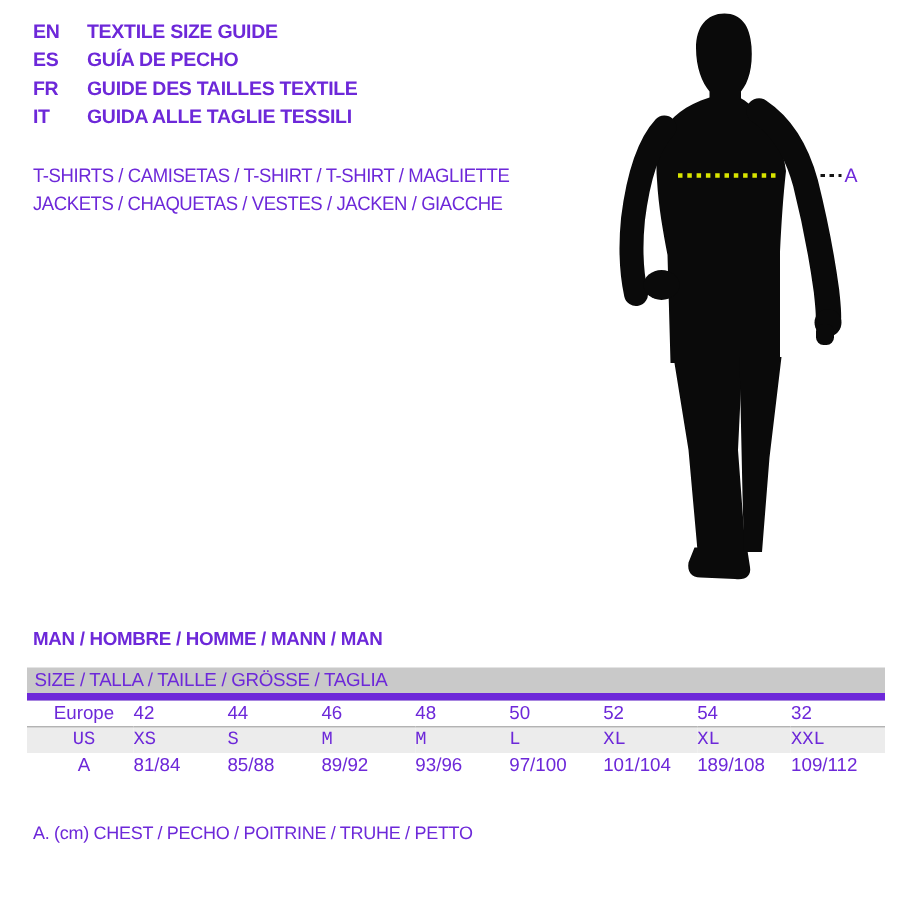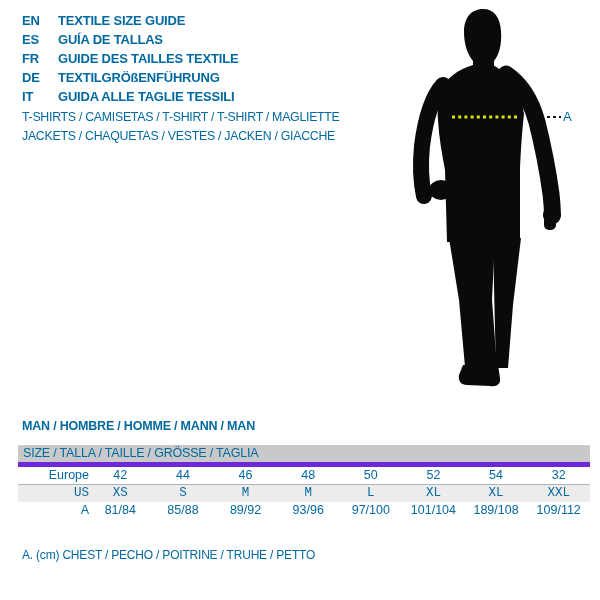--- a/index.html
+++ b/index.html
@@ -1,63 +1,59 @@
 <!DOCTYPE html>
 <html><head>
 <meta charset="utf-8">
 <style>
   html,body{margin:0;padding:0;background:#fff;}
   .canvas{
     position:relative;width:600px;height:600px;background:#ffffff;overflow:hidden;
-    font-family:"Liberation Sans","DejaVu Sans",sans-serif;color:#0369a1;
+    font-family:"Liberation Sans","DejaVu Sans",sans-serif;color:#6d28d9;
   }
   
   .lang-block{position:absolute;left:22px;top:11px;}
   .lang-row{display:flex;height:19px;line-height:19px;font-size:13px;font-weight:700;letter-spacing:-0.2px;}
   .lang-code{width:36px;flex:0 0 36px;}
   
   .cat-block{position:absolute;left:22px;top:107px;font-size:13px;font-weight:400;letter-spacing:-0.3px;}
   .cat-block div{height:19px;line-height:19px;transform:scaleX(0.95);transform-origin:left center;white-space:nowrap;}
   
   .figure-area{position:absolute;left:405px;top:0;width:190px;height:400px;}
   .measure-label{position:absolute;left:563px;top:109px;font-size:13px;font-weight:400;}
   
   .gender-caption{position:absolute;left:22px;top:419px;font-size:12.5px;font-weight:700;letter-spacing:-0.2px;}
   .footnote{position:absolute;left:22px;top:548px;font-size:12px;font-weight:400;letter-spacing:-0.2px;}
   
   .table-wrap{position:absolute;left:18px;top:445px;width:572px;}
   .table-header{height:17px;line-height:17px;background:#c9c9c9;border-bottom:5px solid #6d28d9;
     padding-left:5px;font-size:12.5px;letter-spacing:-0.2px;}
   table.size-table{border-collapse:collapse;table-layout:fixed;width:100%;font-size:12.5px;}
-  table.size-table td{height:17px;line-height:17px;padding:0;text-align:center;white-space:nowrap;}
-  table.size-table td.lbl{text-align:right;padding-left:5px;width:66px;}
+  table.size-table td{height:17px;line-height:17px;padding:0;white-space:nowrap;}
+  table.size-table td.lbl{text-align:center;padding-left:5px;width:66px;}
   tr.shaded td{background:#ececec;font-family:Liberation Mono, monospace;}
   tr.divider td{border-bottom:1px solid #b3b3b3;}
 </style>
 </head>
 <body>
 
 <div class="canvas">
 
   <div class="lang-block">
     <div class="lang-row">
       <span class="lang-code">EN</span>
       <span class="lang-text">TEXTILE SIZE GUIDE</span>
     </div>
     <div class="lang-row">
       <span class="lang-code">ES</span>
-      <span class="lang-text">GUÍA DE TALLAS</span>
+      <span class="lang-text">GUÍA DE PECHO</span>
     </div>
     <div class="lang-row">
       <span class="lang-code">FR</span>
       <span class="lang-text">GUIDE DES TAILLES TEXTILE</span>
-    </div>
-    <div class="lang-row">
-      <span class="lang-code">DE</span>
-      <span class="lang-text">TEXTILGRÖßENFÜHRUNG</span>
     </div>
     <div class="lang-row">
       <span class="lang-code">IT</span>
       <span class="lang-text">GUIDA ALLE TAGLIE TESSILI</span>
     </div>
   </div>
 
   <div class="cat-block">
     <div>T-SHIRTS / CAMISETAS / T-SHIRT / T-SHIRT / MAGLIETTE</div>
     <div>JACKETS / CHAQUETAS / VESTES / JACKEN / GIACCHE</div>

